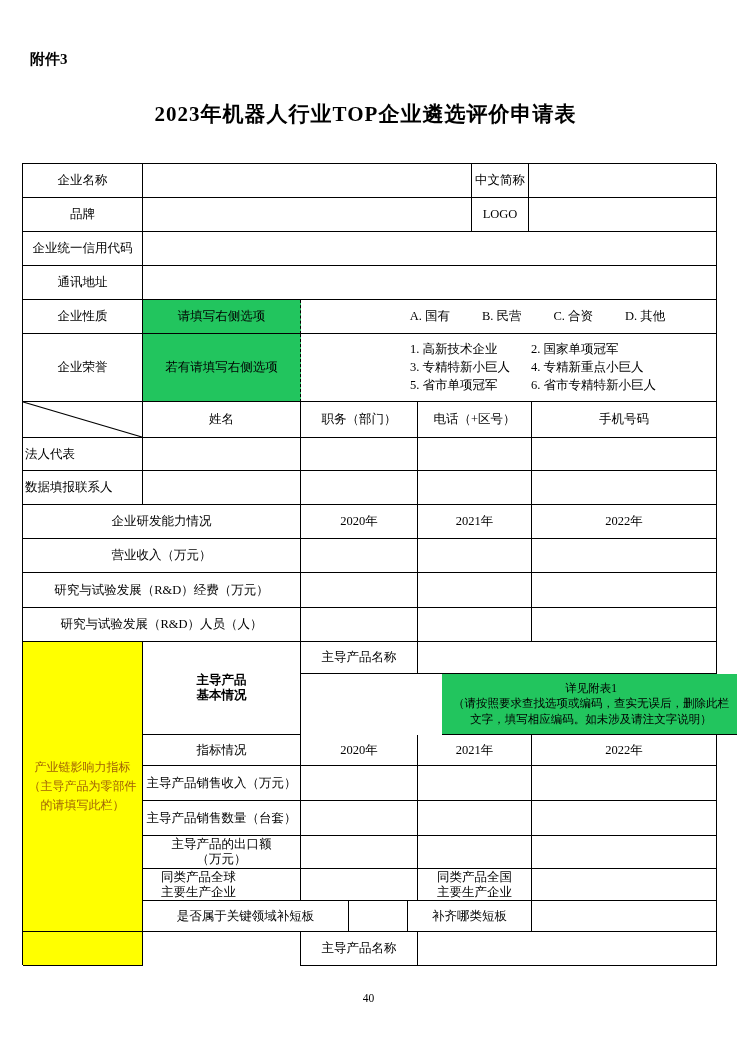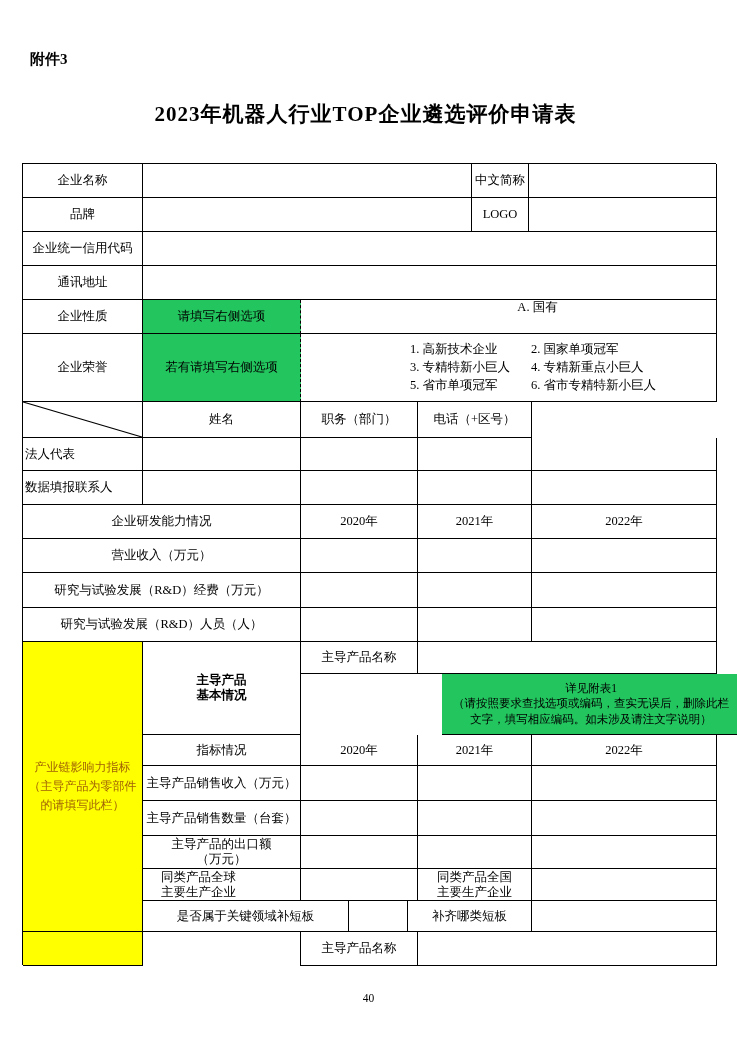--- a/index.html
+++ b/index.html
@@ -19,21 +19,21 @@
   .br2{border-right-width:1.5px;}
   .bb2{border-bottom-width:1.5px;}
   .bb0{border-bottom:none;}
   .dashr{border-right-style:dashed;}
   .left{justify-content:flex-start;text-align:center;font-family:Liberation Serif, serif;}
   .pre{white-space:pre-line;}
   .bold{font-weight:bold;}
   .peach{background:#22c55e;}
   .yellow{background:#FFFF00;}
   .redtext{color:#a16207;font-size:12px;line-height:19px;}
-  .opts-nature{justify-content:space-between;padding-left:58px;gap:32px;flex-direction:column;}
+  .opts-nature{justify-content:center;padding-left:58px;gap:32px;}
   .opts-honor{display:grid;grid-template-columns:121px auto;align-content:space-between;
     padding:8px 0 8px 49px;justify-items:start;align-items:center;text-align:left;}
   .note{font-size:11.5px;line-height:15.5px;padding:0 6px;margin-left:24px;}
   .diag-svg{position:absolute;left:0;top:0;width:100%;height:100%;}
   .page-num{position:absolute;left:0;top:992px;width:737px;text-align:center;font-size:11.5px;}
 </style>
 </head>
 <body>
 
 <div class="attachment">附件3</div>
@@ -78,20 +78,21 @@
   </div>
 
   <div class="cell" style="left:0;top:238px;width:120px;height:36px">
     <svg class="diag-svg" viewBox="0 0 120 36" preserveAspectRatio="none">
         <line x1="0" y1="0" x2="120" y2="36" stroke="#000" stroke-width="1.2"></line>
       </svg>
   </div>
   <div class="cell" style="left:120px;top:238px;width:158px;height:36px">姓名</div>
   <div class="cell" style="left:278px;top:238px;width:117px;height:36px">职务（部门）</div>
   <div class="cell" style="left:395px;top:238px;width:114px;height:36px">电话（+区号）</div>
+  <div class="cell br2" style="left:509px;top:238px;width:185px;height:36px">手机号码</div>
 
   <div class="cell left" style="left:0;top:274px;width:120px;height:33px;padding-left:2px">法人代表</div>
   <div class="cell" style="left:120px;top:274px;width:158px;height:33px"></div>
   <div class="cell" style="left:278px;top:274px;width:117px;height:33px"></div>
   <div class="cell" style="left:395px;top:274px;width:114px;height:33px"></div>
   <div class="cell br2" style="left:509px;top:274px;width:185px;height:33px"></div>
 
   <div class="cell left" style="left:0;top:307px;width:120px;height:34px;padding-left:2px">数据填报联系人</div>
   <div class="cell" style="left:120px;top:307px;width:158px;height:34px"></div>
   <div class="cell" style="left:278px;top:307px;width:117px;height:34px"></div>

